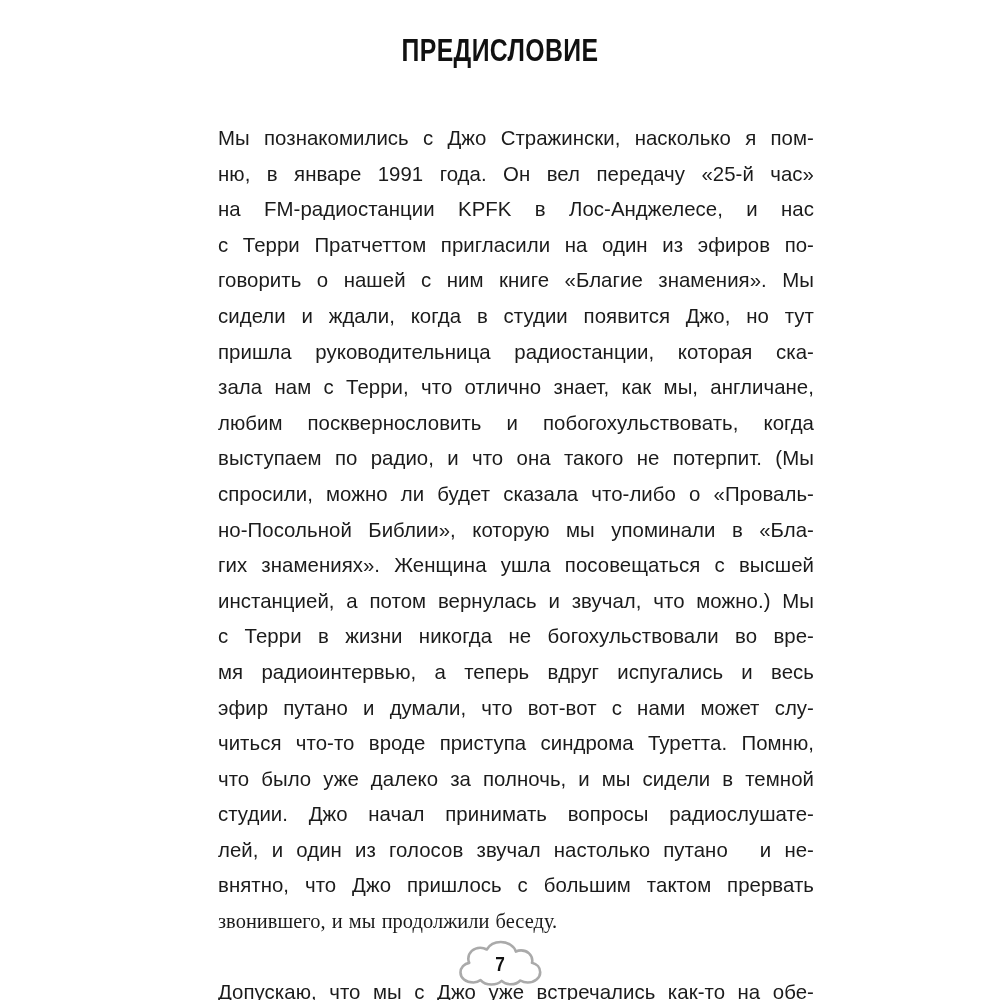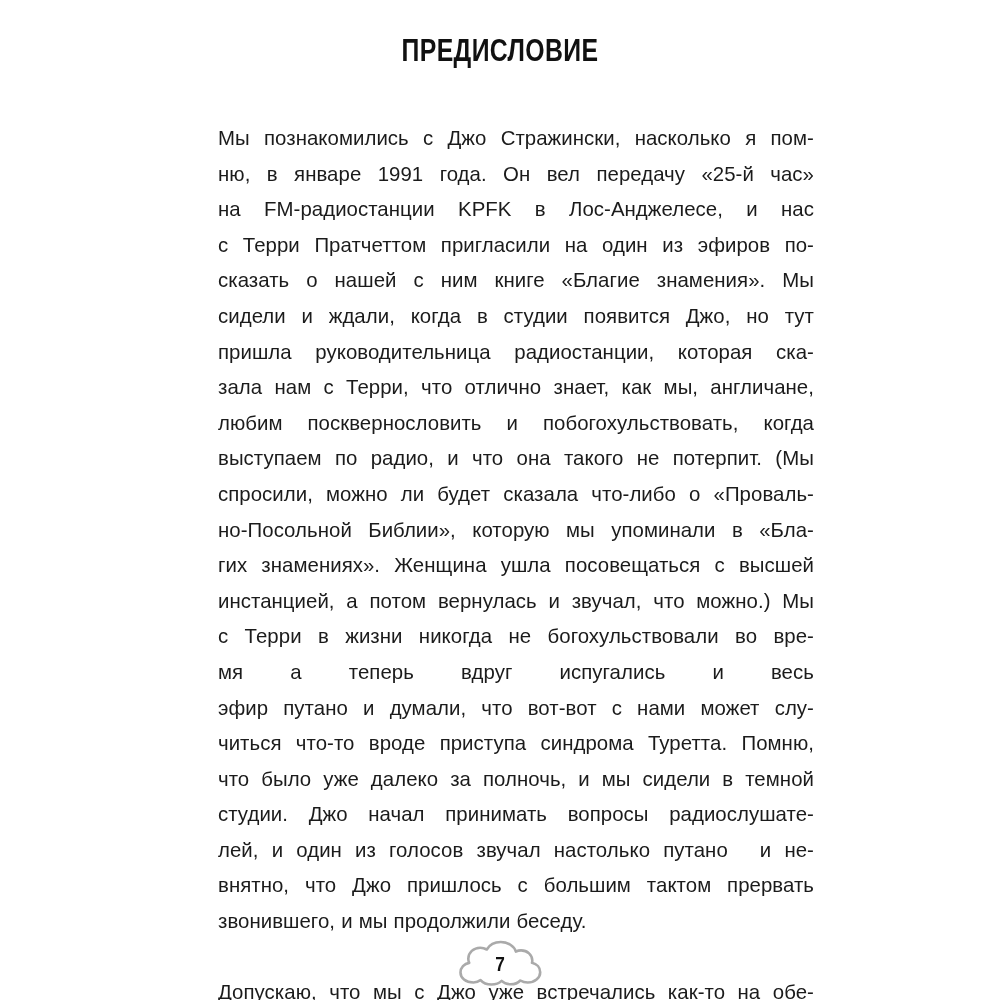--- a/index.html
+++ b/index.html
@@ -73,20 +73,21 @@
     height: 35.6px;
   }
   .line.last {
     justify-content: flex-start;
   }
   .line > span.w {
     display: inline-block;
   }
   .line.last > span.w {
     margin-right: 0.30em;
+    font-family: Liberation Serif, serif;
   }
 
   
   .page-number-ornament {
     position: absolute;
     left: 0;
     top: 940px;
     width: 1000px;
     height: 52px;
   }
@@ -162,21 +163,21 @@
           <span class="w">с</span>
           <span class="w">Терри</span>
           <span class="w">Пратчеттом</span>
           <span class="w">пригласили</span>
           <span class="w">на</span>
           <span class="w">один</span>
           <span class="w">из</span>
           <span class="w">эфиров</span>
           <span class="w">по-</span>
         </div><div class="line">
-          <span class="w">сказать</span>
+          <span class="w">говорить</span>
           <span class="w">о</span>
           <span class="w">нашей</span>
           <span class="w">с</span>
           <span class="w">ним</span>
           <span class="w">книге</span>
           <span class="w">«Благие</span>
           <span class="w">знамения».</span>
           <span class="w">Мы</span>
         </div><div class="line">
           <span class="w">сидели</span>
@@ -263,20 +264,21 @@
           <span class="w">Терри</span>
           <span class="w">в</span>
           <span class="w">жизни</span>
           <span class="w">никогда</span>
           <span class="w">не</span>
           <span class="w">богохульствовали</span>
           <span class="w">во</span>
           <span class="w">вре-</span>
         </div><div class="line">
           <span class="w">мя</span>
+          <span class="w">радиоинтервью,</span>
           <span class="w">а</span>
           <span class="w">теперь</span>
           <span class="w">вдруг</span>
           <span class="w">испугались</span>
           <span class="w">и</span>
           <span class="w">весь</span>
         </div><div class="line">
           <span class="w">эфир</span>
           <span class="w">путано</span>
           <span class="w">и</span>

